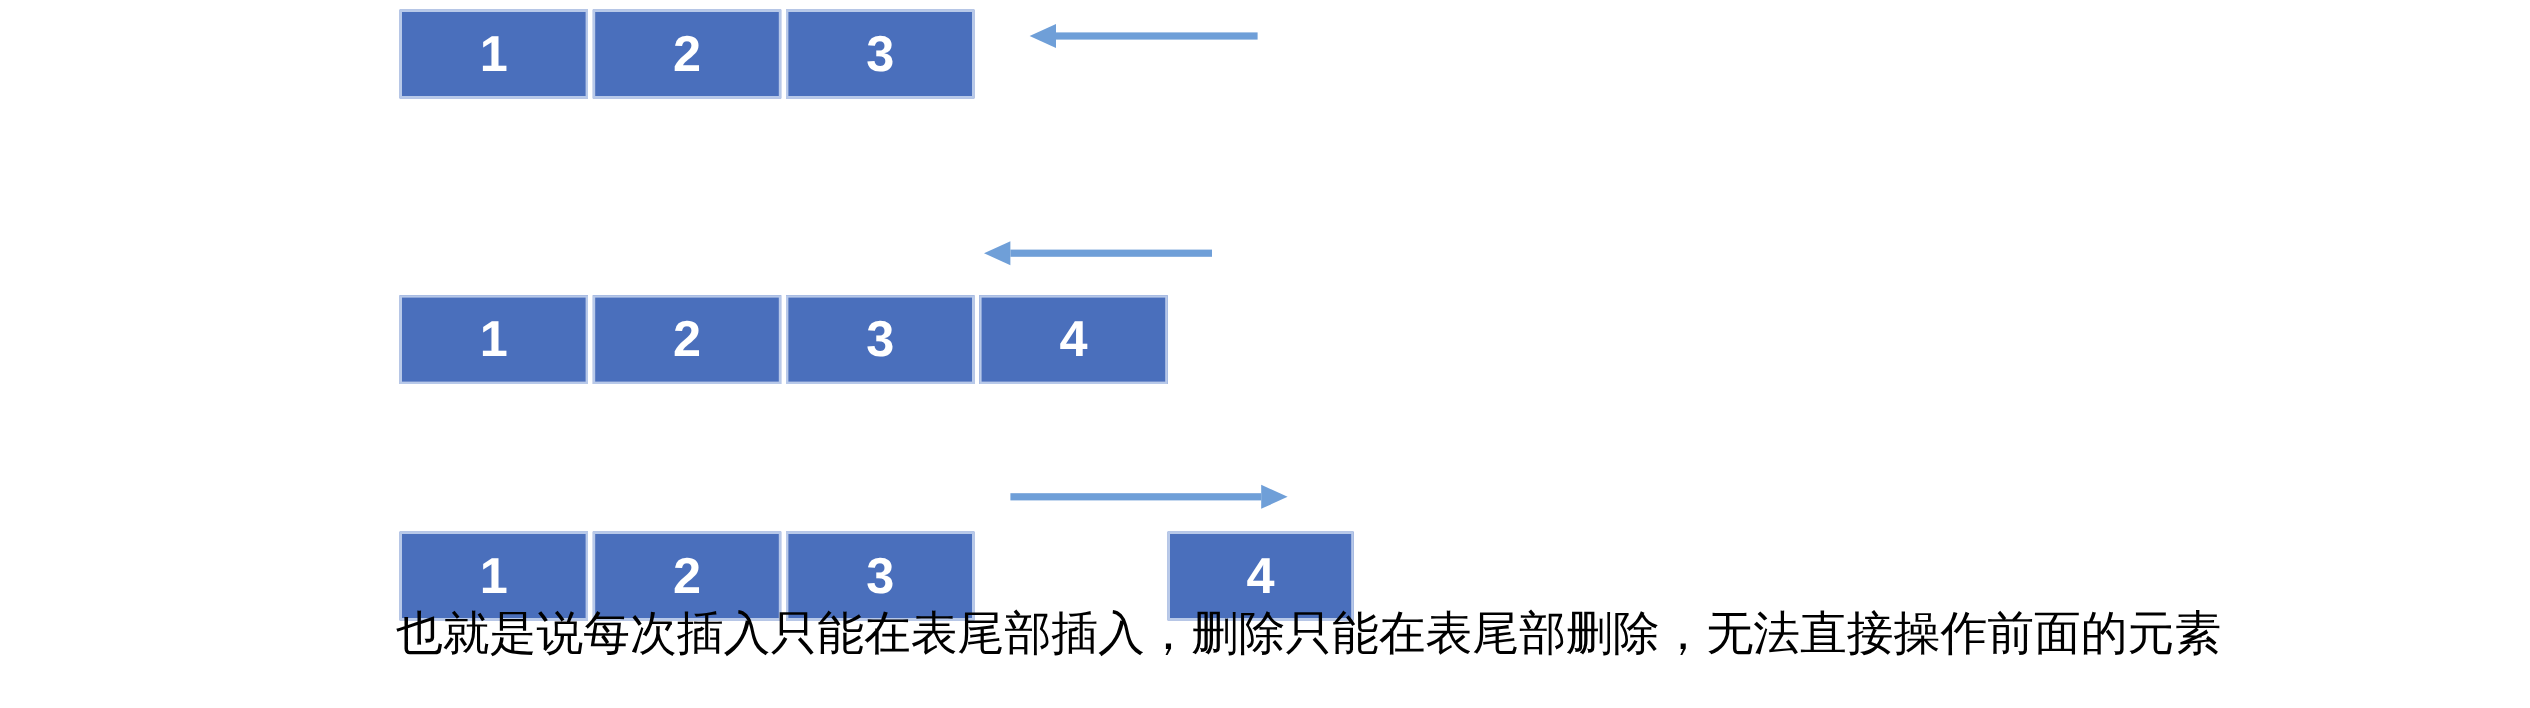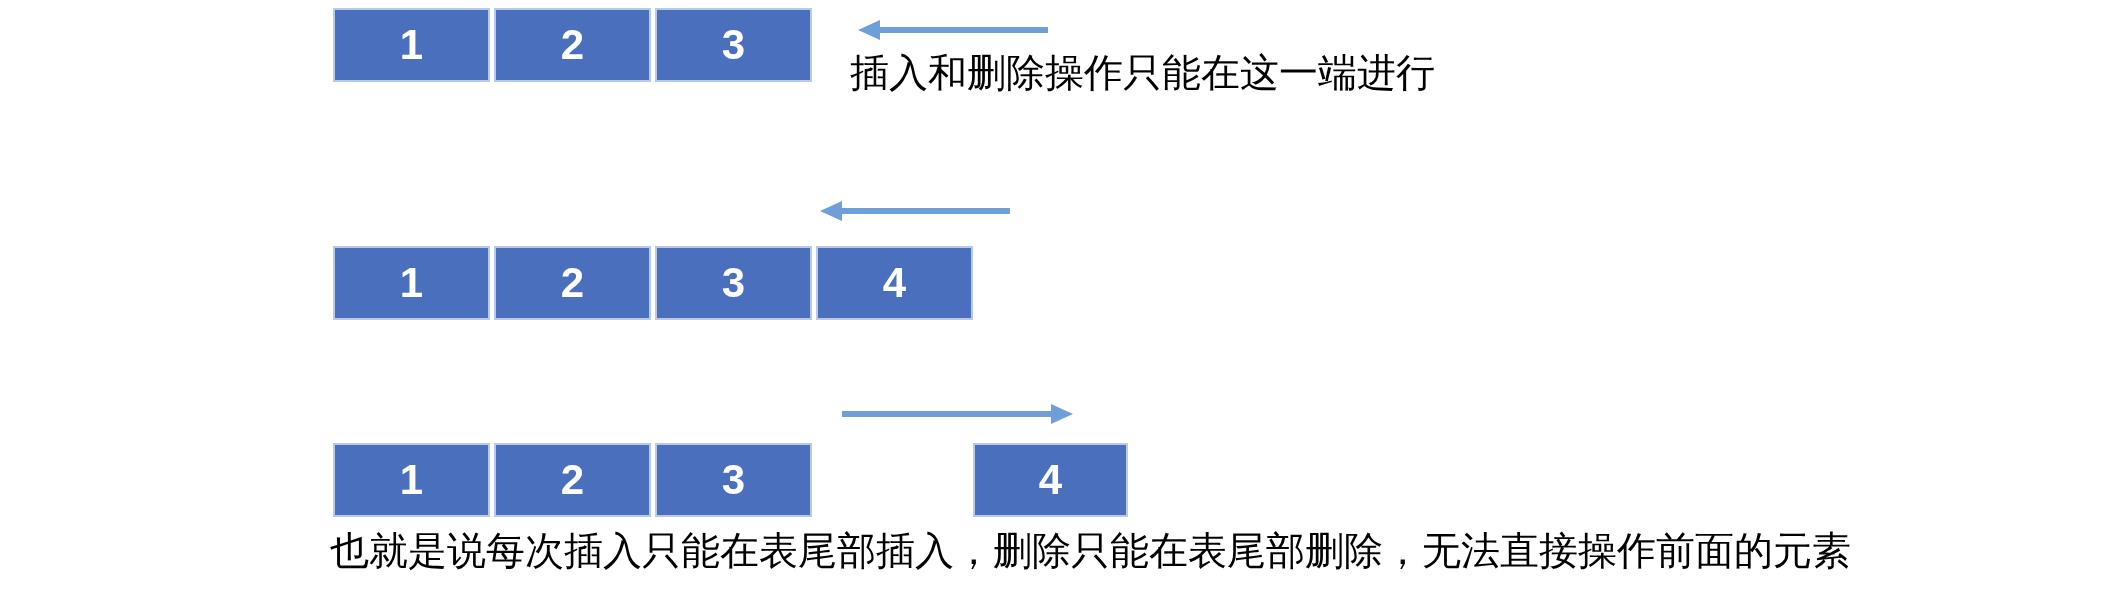--- a/index.html
+++ b/index.html
@@ -88,21 +88,20 @@
     <div class="cell">1</div>
     <div class="cell">2</div>
     <div class="cell">3</div>
   </div>
 
   <div class="arrow" style="left:858px; top:20px; width:190px;">
     <span class="head-left"></span>
     <span class="shaft"></span>
   </div>
 
-  <div class="caption" style="left:850px; top:50px;">插入和删除操作只能在这一端进行</div>
 
   <div class="arrow" style="left:820px; top:201px; width:190px;">
     <span class="head-left"></span>
     <span class="shaft"></span>
   </div>
 
   <div class="cells" style="left:333px; top:246px;">
     <div class="cell">1</div>
     <div class="cell">2</div>
     <div class="cell">3</div>
@@ -115,15 +114,15 @@
   </div>
 
   <div class="cells" style="left:333px; top:443px;">
     <div class="cell">1</div>
     <div class="cell">2</div>
     <div class="cell">3</div>
   </div>
 
   <div class="cell detached" style="left:973px; top:443px;">4</div>
 
-  <div class="caption" style="left:330px; top:528px;">也就是说每次插入只能在表尾部插入，删除只能在表尾部删除，无法直接操作前面的元素</div>
+  <div class="caption" style="left:330px; top:506px;">也就是说每次插入只能在表尾部插入，删除只能在表尾部删除，无法直接操作前面的元素</div>
 
 </div>
 
 </body></html>

